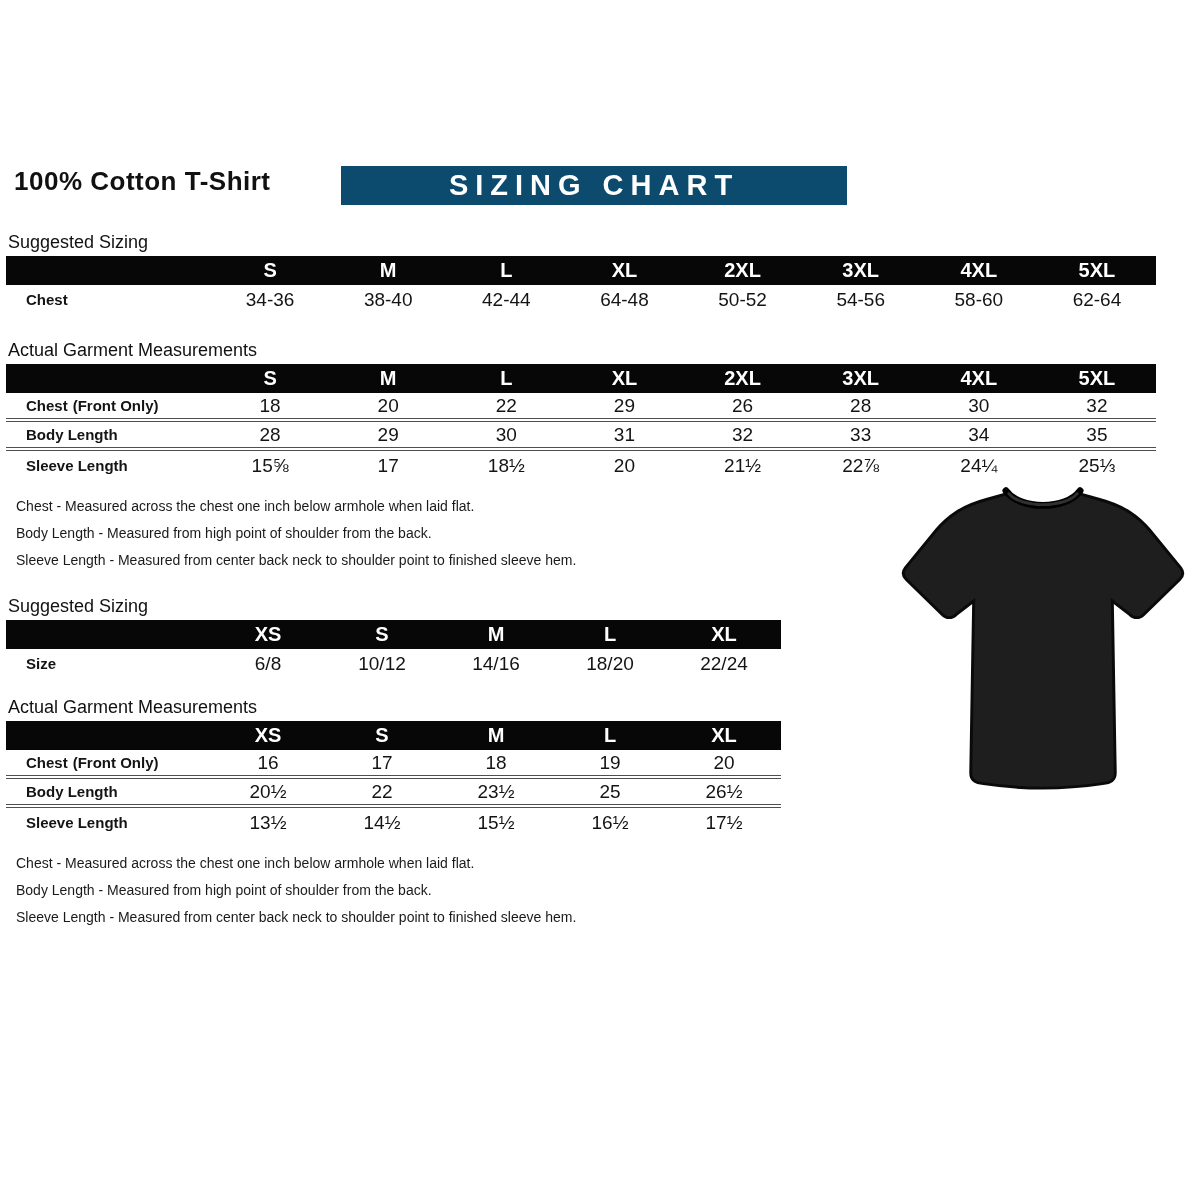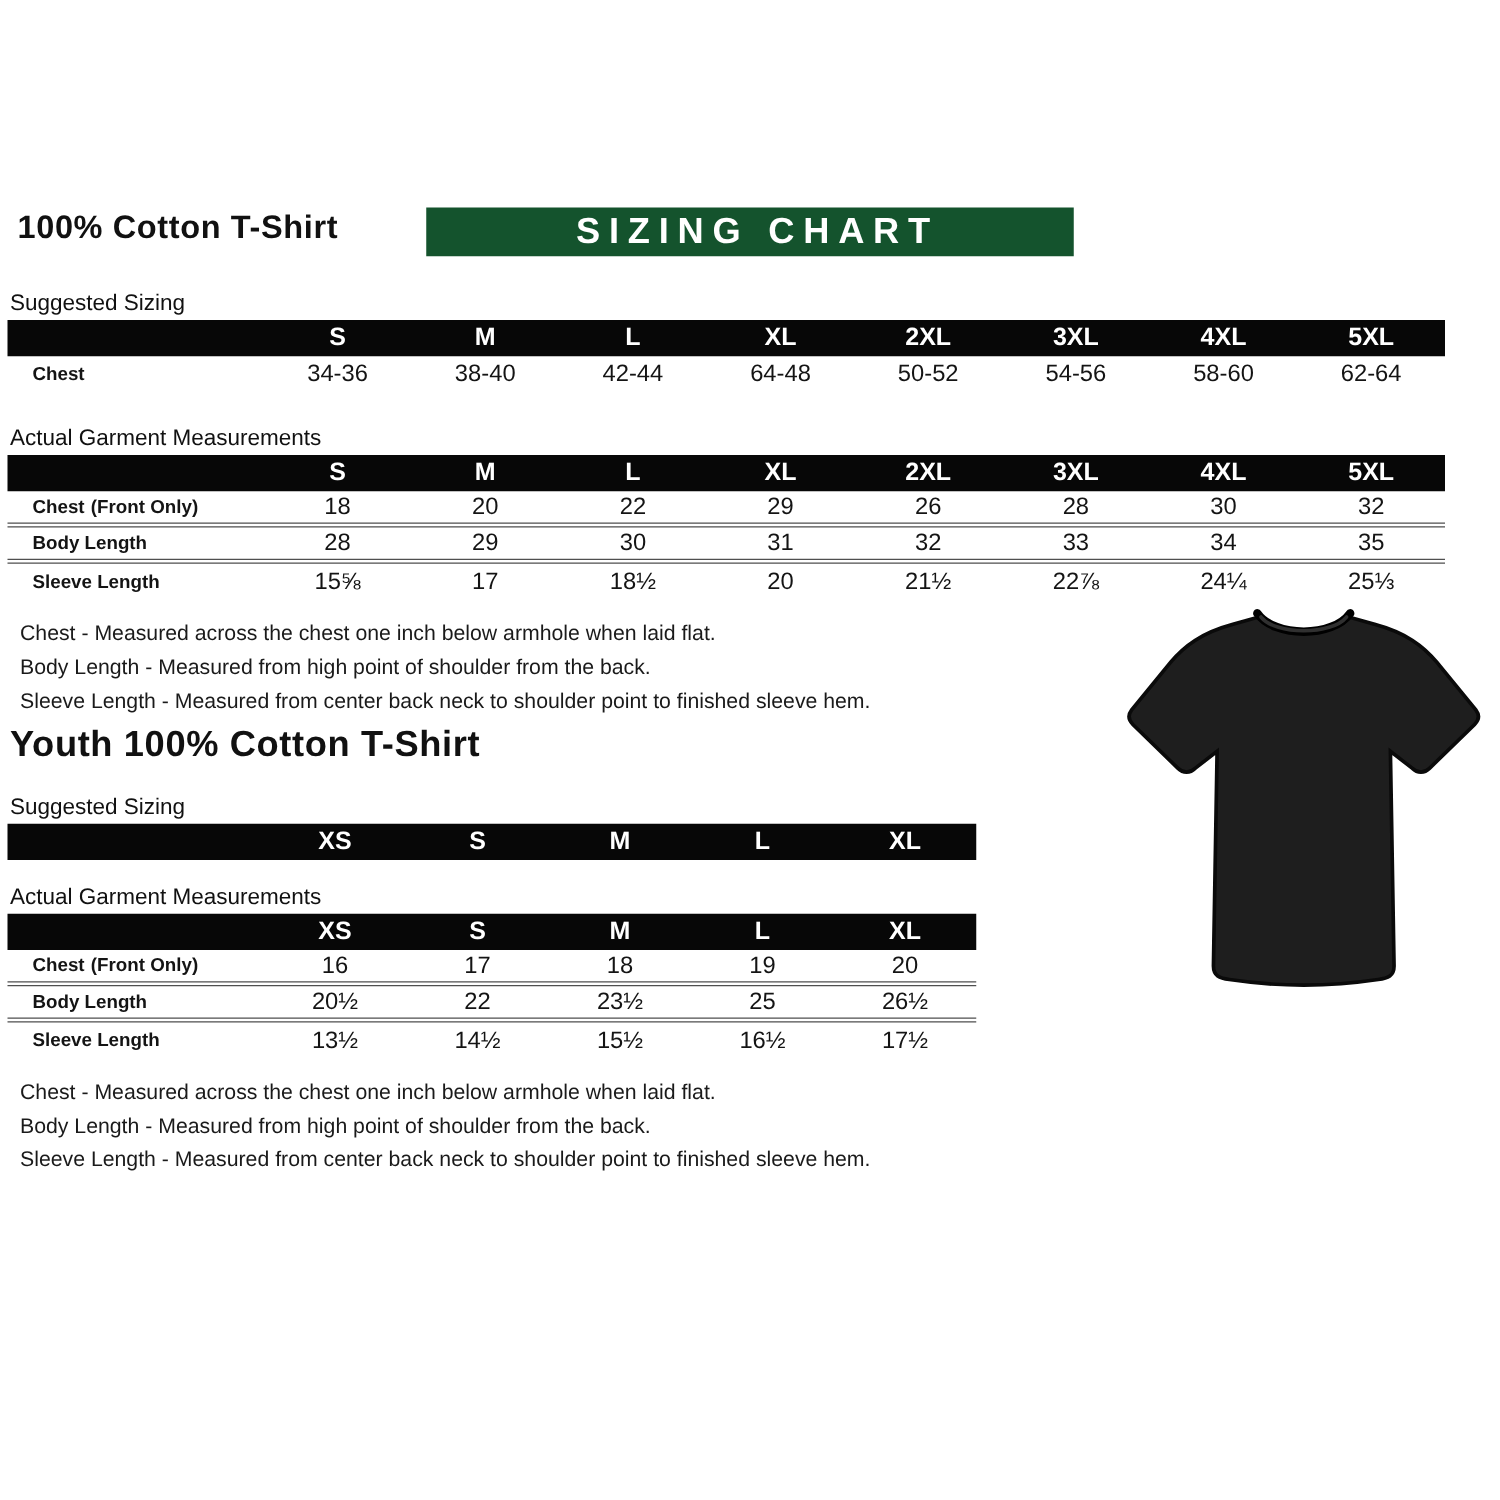--- a/index.html
+++ b/index.html
@@ -36,29 +36,28 @@
     color: #111111;
     letter-spacing: 0.5px;
     white-space: nowrap;
   }
   .banner {
     position: absolute;
     left: 335px;
     top: 0;
     width: 506px;
     height: 39px;
-    background: #14532d;
+    background: #0c4a6e;
     color: #ffffff;
     display: flex;
     align-items: center;
     justify-content: center;
     font-size: 29px;
     font-weight: 700;
     letter-spacing: 7px;
-    padding-left: 12px;
   }
   .section-label {
     font-size: 18px;
     color: #111111;
     padding-left: 2px;
     white-space: nowrap;
   }
   .tbl { box-sizing: border-box; }
   .tbl.adult { width: 1150px; }
   .tbl.youth { width: 775px; }
@@ -87,21 +86,21 @@
     font-size: 19px;
   }
   .row.head .c, .row.head .c0 { color: #ffffff; font-weight: 700; font-size: 20px; }
   .lbl { font-weight: 700; }
   .sfx { font-weight: 700; margin-left: 5px; }
   .notes {
     margin-top: 13px;
     padding-left: 10px;
   }
   .note-line {
-    font-size: 17px;
+    font-size: 14px;
     line-height: 27px;
     color: #1a1a1a;
     white-space: nowrap;
   }
   .youth-title {
     margin: 6px 0 0 0;
     padding-left: 2px;
     font-size: 29px;
     font-weight: 700;
     color: #111111;
@@ -206,32 +205,39 @@
         <div class="c">25⅓</div>
       </div>
     </div>
 
     <div class="notes">
       <div class="note-line">Chest - Measured across the chest one inch below armhole when laid flat.</div>
       <div class="note-line">Body Length - Measured from high point of shoulder from the back.</div>
       <div class="note-line">Sleeve Length - Measured from center back neck to shoulder point to finished sleeve hem.</div>
     </div>
 
-    <h2 class="youth-title">Youth 100% Cotton T-Shirt</h2>
 
     <div class="section-label mt-label-2">Suggested Sizing</div>
 
     <div class="tbl youth mt-tbl">
       <div class="row head">
         <div class="c0"></div>
         <div class="c">XS</div>
         <div class="c">S</div>
         <div class="c">M</div>
         <div class="c">L</div>
         <div class="c">XL</div>
+      </div>
+      <div class="row">
+        <div class="c0"><span class="lbl">Size</span><span class="sfx"></span></div>
+        <div class="c">6/8</div>
+        <div class="c">10/12</div>
+        <div class="c">14/16</div>
+        <div class="c">18/20</div>
+        <div class="c">22/24</div>
       </div>
     </div>
 
     <div class="section-label mt-label-3">Actual Garment Measurements</div>
 
     <div class="tbl youth mt-tbl">
       <div class="row head">
         <div class="c0"></div>
         <div class="c">XS</div>
         <div class="c">S</div>

